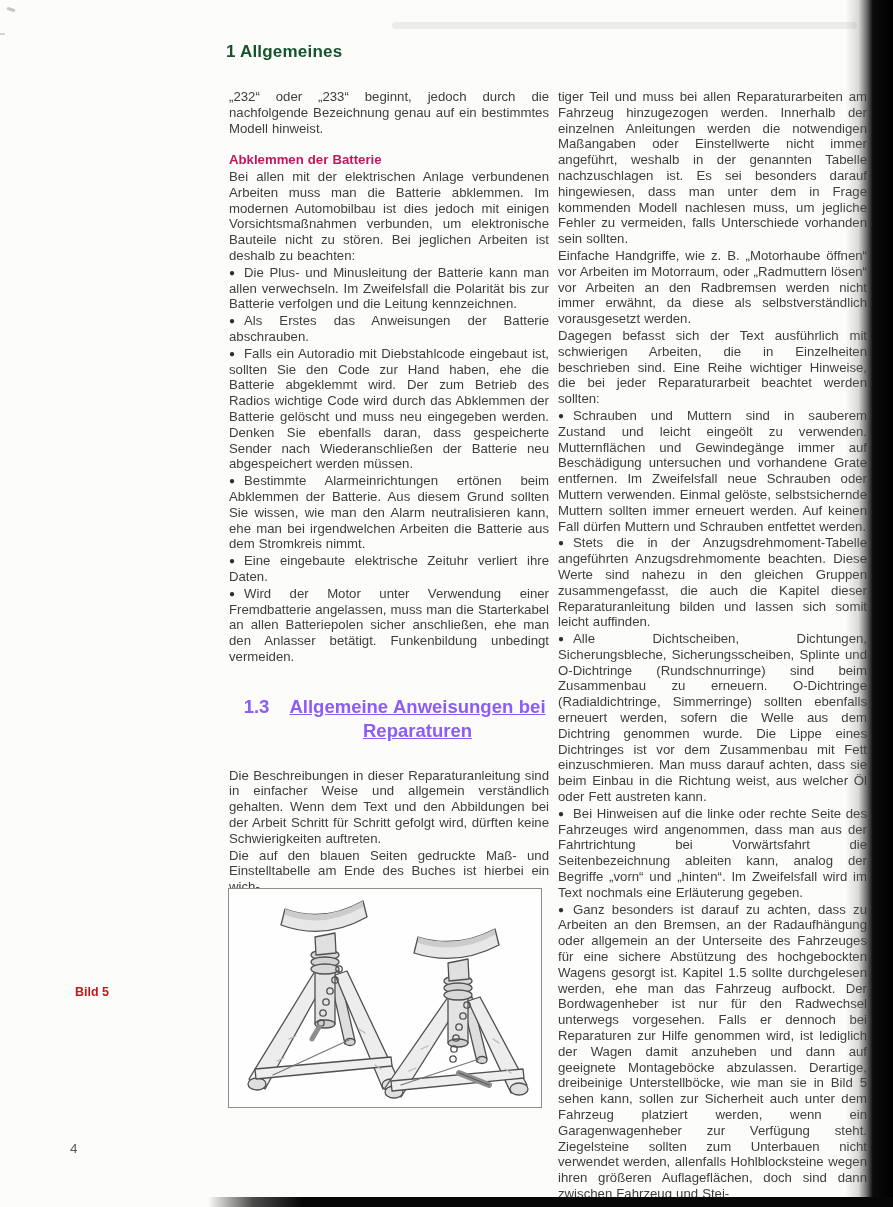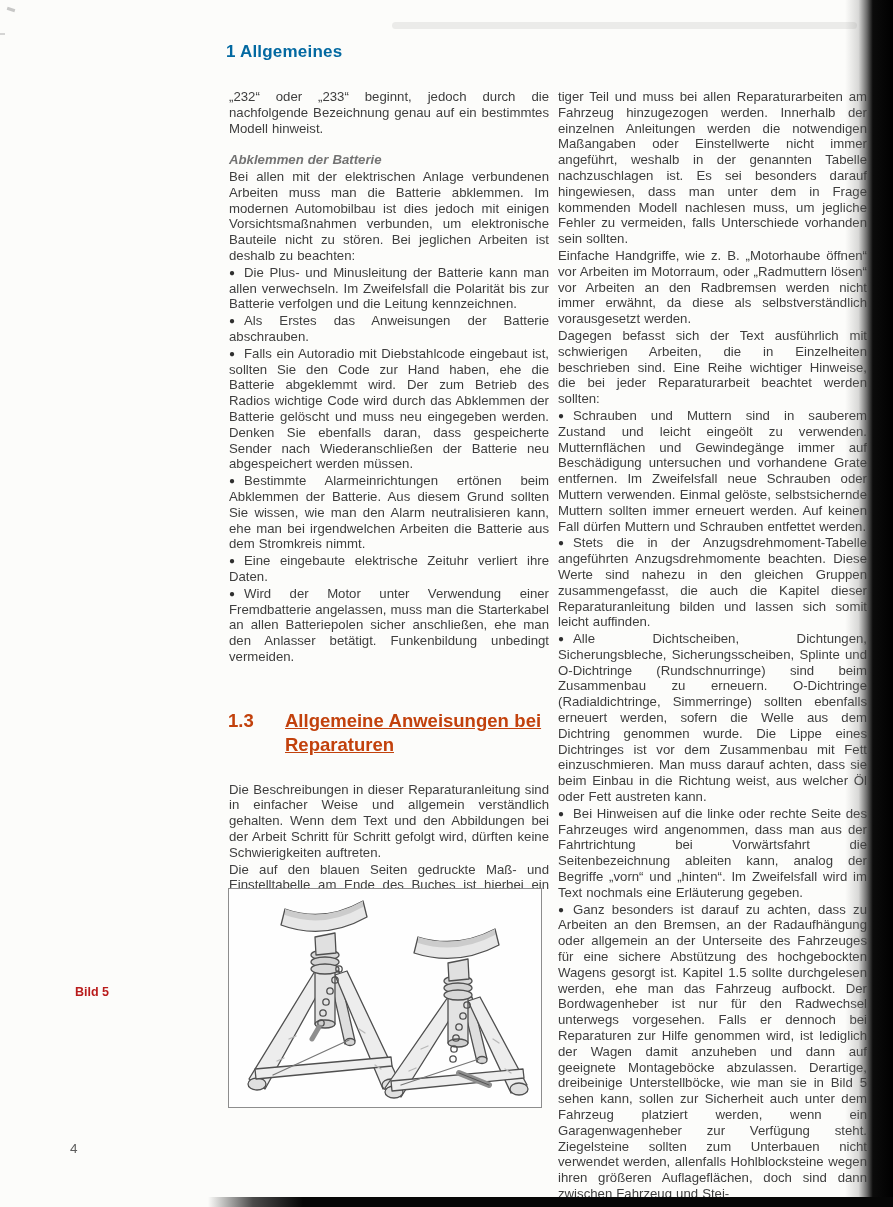--- a/index.html
+++ b/index.html
@@ -27,39 +27,39 @@
   .smear   { position:absolute; left:392px; top:22px; width:465px; height:7px;
              background:rgba(150,150,150,0.16); border-radius:4px; z-index:1; }
 
   
   .chapter-bar {
     position:absolute; left:68px; top:40px; width:788px; height:23px; z-index:2;
     background:linear-gradient(90deg,#cicic1 0%, #c8c8c8 0%, #b4b4b4 28%, #bcbcbc 62%, #c7c7c7 100%);
   }
   .chapter-title {
     display:inline-block; padding-left:158px; font-size:17px; font-weight:700;
-    line-height:23px; color:#0369a1; letter-spacing:.2px;
+    line-height:23px; color:#14532d; letter-spacing:.2px;
   }
 
   
   .col {
     position:absolute; top:88px; z-index:2;
     font-size:13.2px; line-height:15.8px; text-align:justify;
     word-spacing:.4px; color:#3e3e3e;
   }
   .col-left  { left:228px; width:322px; }
   .col-right { left:557px; width:311px; }
   .col p { margin:1px; }
   .gap-top { margin-top:15.8px !important; }
-  .subheading { font-weight:700; font-style:italic; color:#737373; }
+  .subheading { font-weight:700; color:#be185d; }
   .bul { display:inline-block; width:15px; font-size:10px; vertical-align:1px; color:#2f2f2f; }
 
   .section-heading {
-    display:flex; margin-top:44px; margin-bottom:25px;
-    font-size:18.5px; font-weight:700; line-height:24px; color:#c2410c; text-align:left;
+    display:flex; margin-top:30px; margin-bottom:25px;
+    font-size:18.5px; font-weight:700; line-height:24px; color:#8b5cf6; text-align:center;
   }
   .section-number { flex:none; width:57px; }
   .section-title  { flex:1;text-decoration:underline; }
 
   
   .figure-box {
     position:absolute; left:228px; top:888px; width:314px; height:220px;
     border:1px solid #8d8d8d; background:#fefefe; box-sizing:border-box; z-index:2;
   }
   .figure-box svg { display:block; width:100%; height:100%; }

